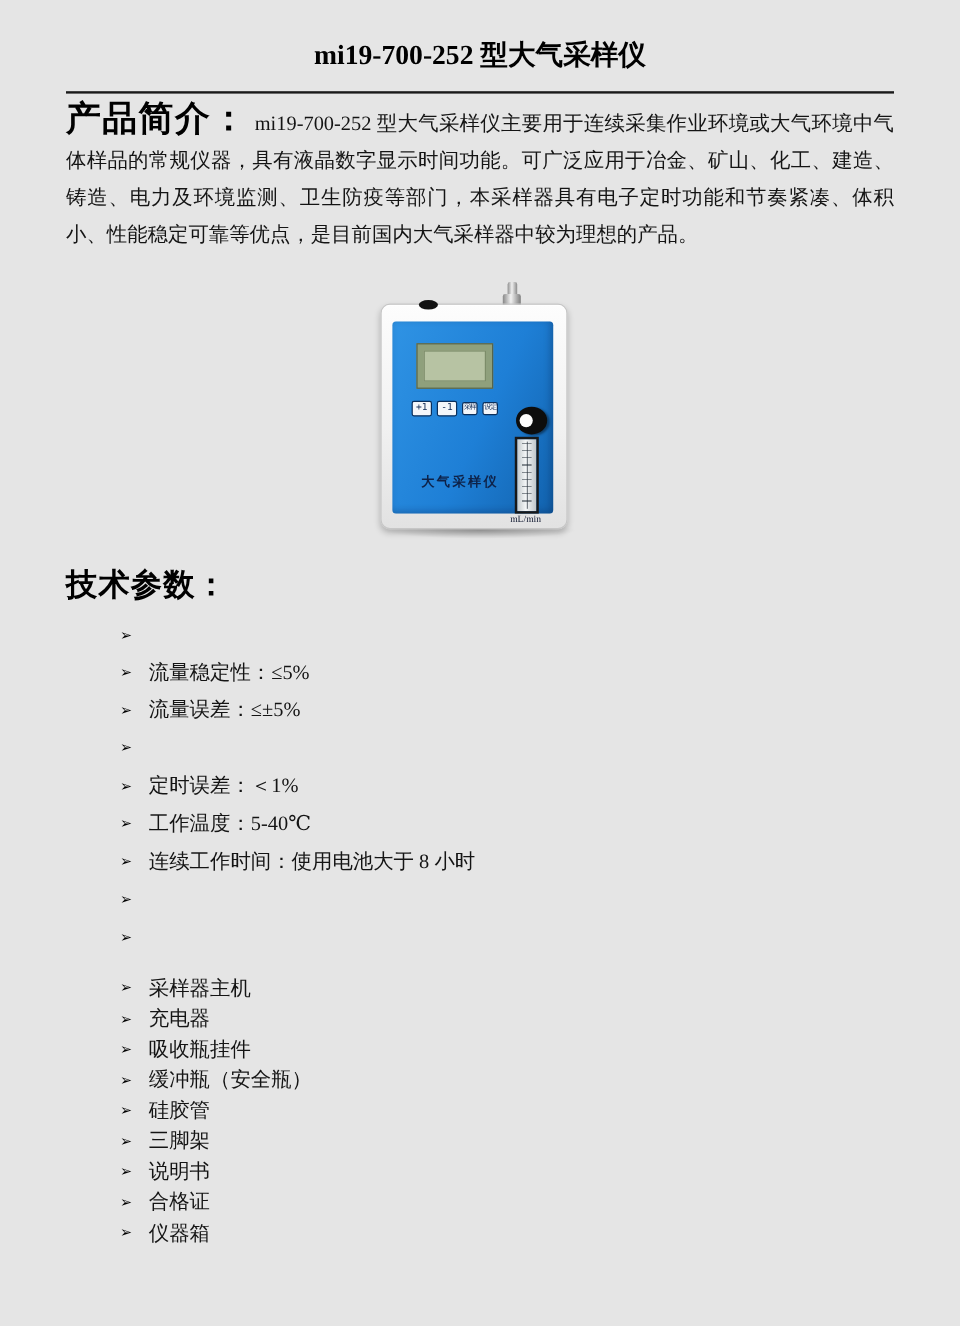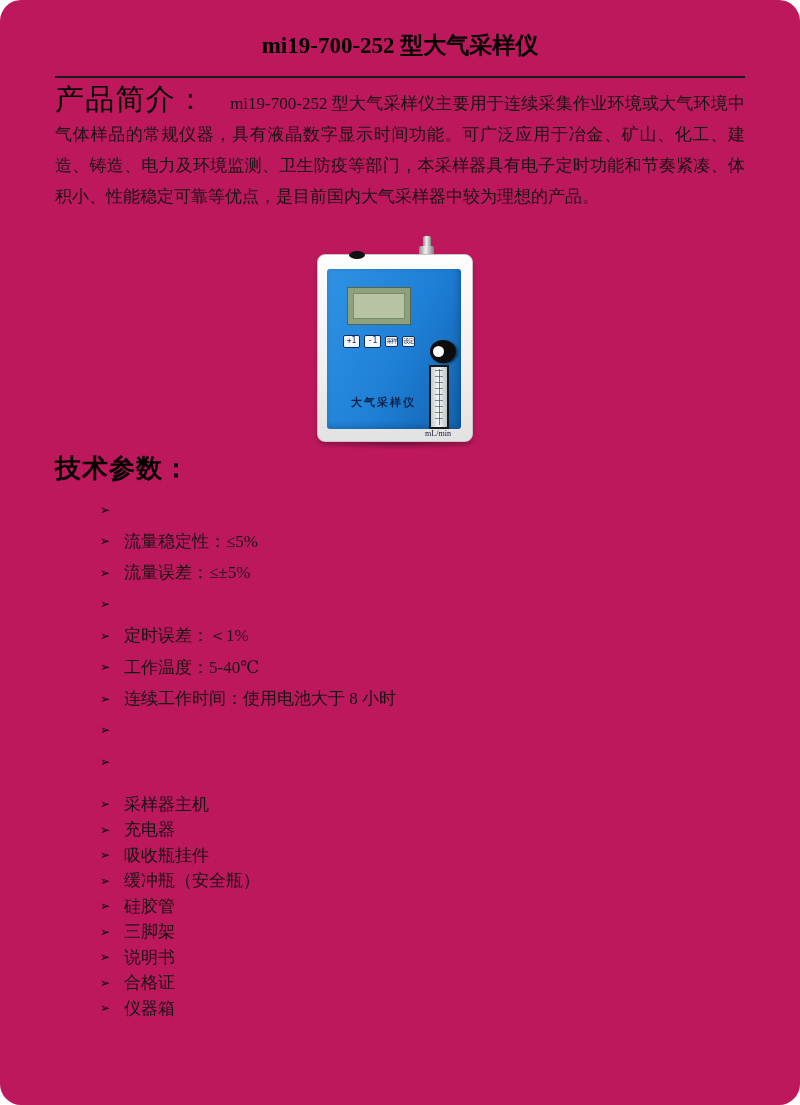--- a/index.html
+++ b/index.html
@@ -1,24 +1,23 @@
 <!DOCTYPE html>
 <html><head>
 <meta charset="utf-8">
 <style>
   html,body{margin:0;padding:0;background:#ffffff;}
   .page{
     position:relative;
     width:800px;height:1105px;
     margin:0 auto;
-    background:#be185d;
+    background:#e5e5e5;
     font-family:"Liberation Serif","DejaVu Serif",serif;
     color:#1a1a1a;
     overflow:hidden;
-    border-radius:21px;
   }
   .doc-title{
     margin:30px 55px 0;
     text-align:center;
     font-size:23px;
     font-weight:bold;
     line-height:32px;
     color:#000;
   }
   .title-rule{
@@ -29,23 +28,23 @@
   }
   .intro{
     margin:6px 55px 0;
     text-align:justify;
     font-size:17px;
     line-height:31px;
     color:#141414;
   }
   .intro-heading{
     font-size:29px;
-    font-weight:normal;
-    color:#000;
-    margin-right:24px;
+    font-weight:bold;
+    color:#000;
+    margin-right:6px;
     letter-spacing:1px;
   }
   
   .figure{
     position:relative;
     width:170px;height:212px;
     margin:24px auto 0;
   }
   .dev-shadow{
     position:absolute;left:4px;right:4px;bottom:-2px;height:14px;
@@ -125,21 +124,21 @@
     font-size:8px;font-weight:normal;color:#101830;
     font-family:"Liberation Serif",serif;
   }
   .dev-name{
     position:absolute;left:24px;top:126px;width:80px;
     font-size:11px;font-weight:bold;letter-spacing:2px;
     color:#0e2248;white-space:nowrap;
   }
   
   .section-heading{
-    margin:4px 0 0 55px;
+    margin:24px 0 0 55px;
     font-size:26px;
     font-weight:bold;
     line-height:34px;
     color:#000;
     letter-spacing:1px;
   }
   .section-heading.config{margin-top:6px;}
   ul.bullet-list{
     list-style:none;
     margin:8px 0 0;

